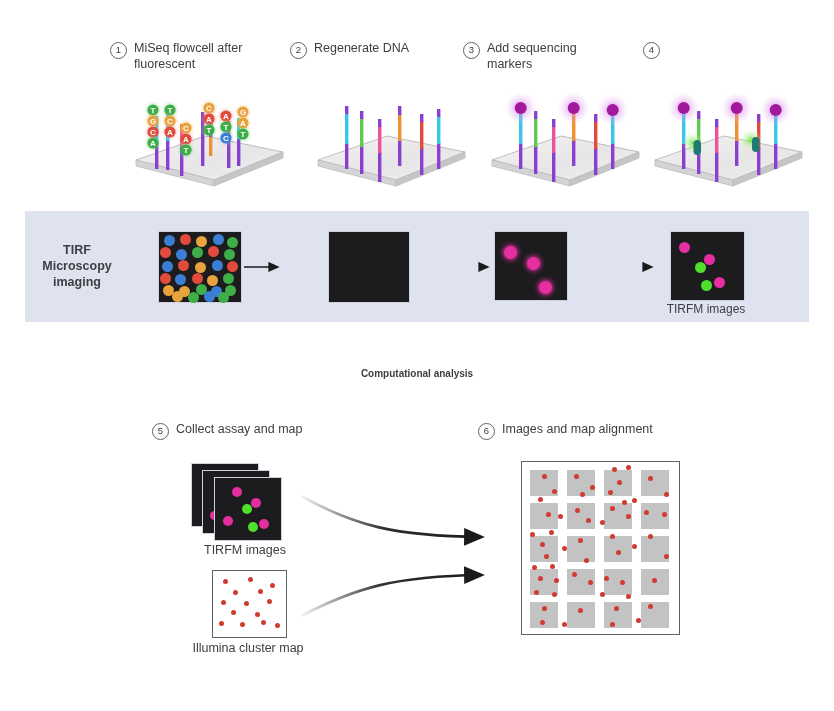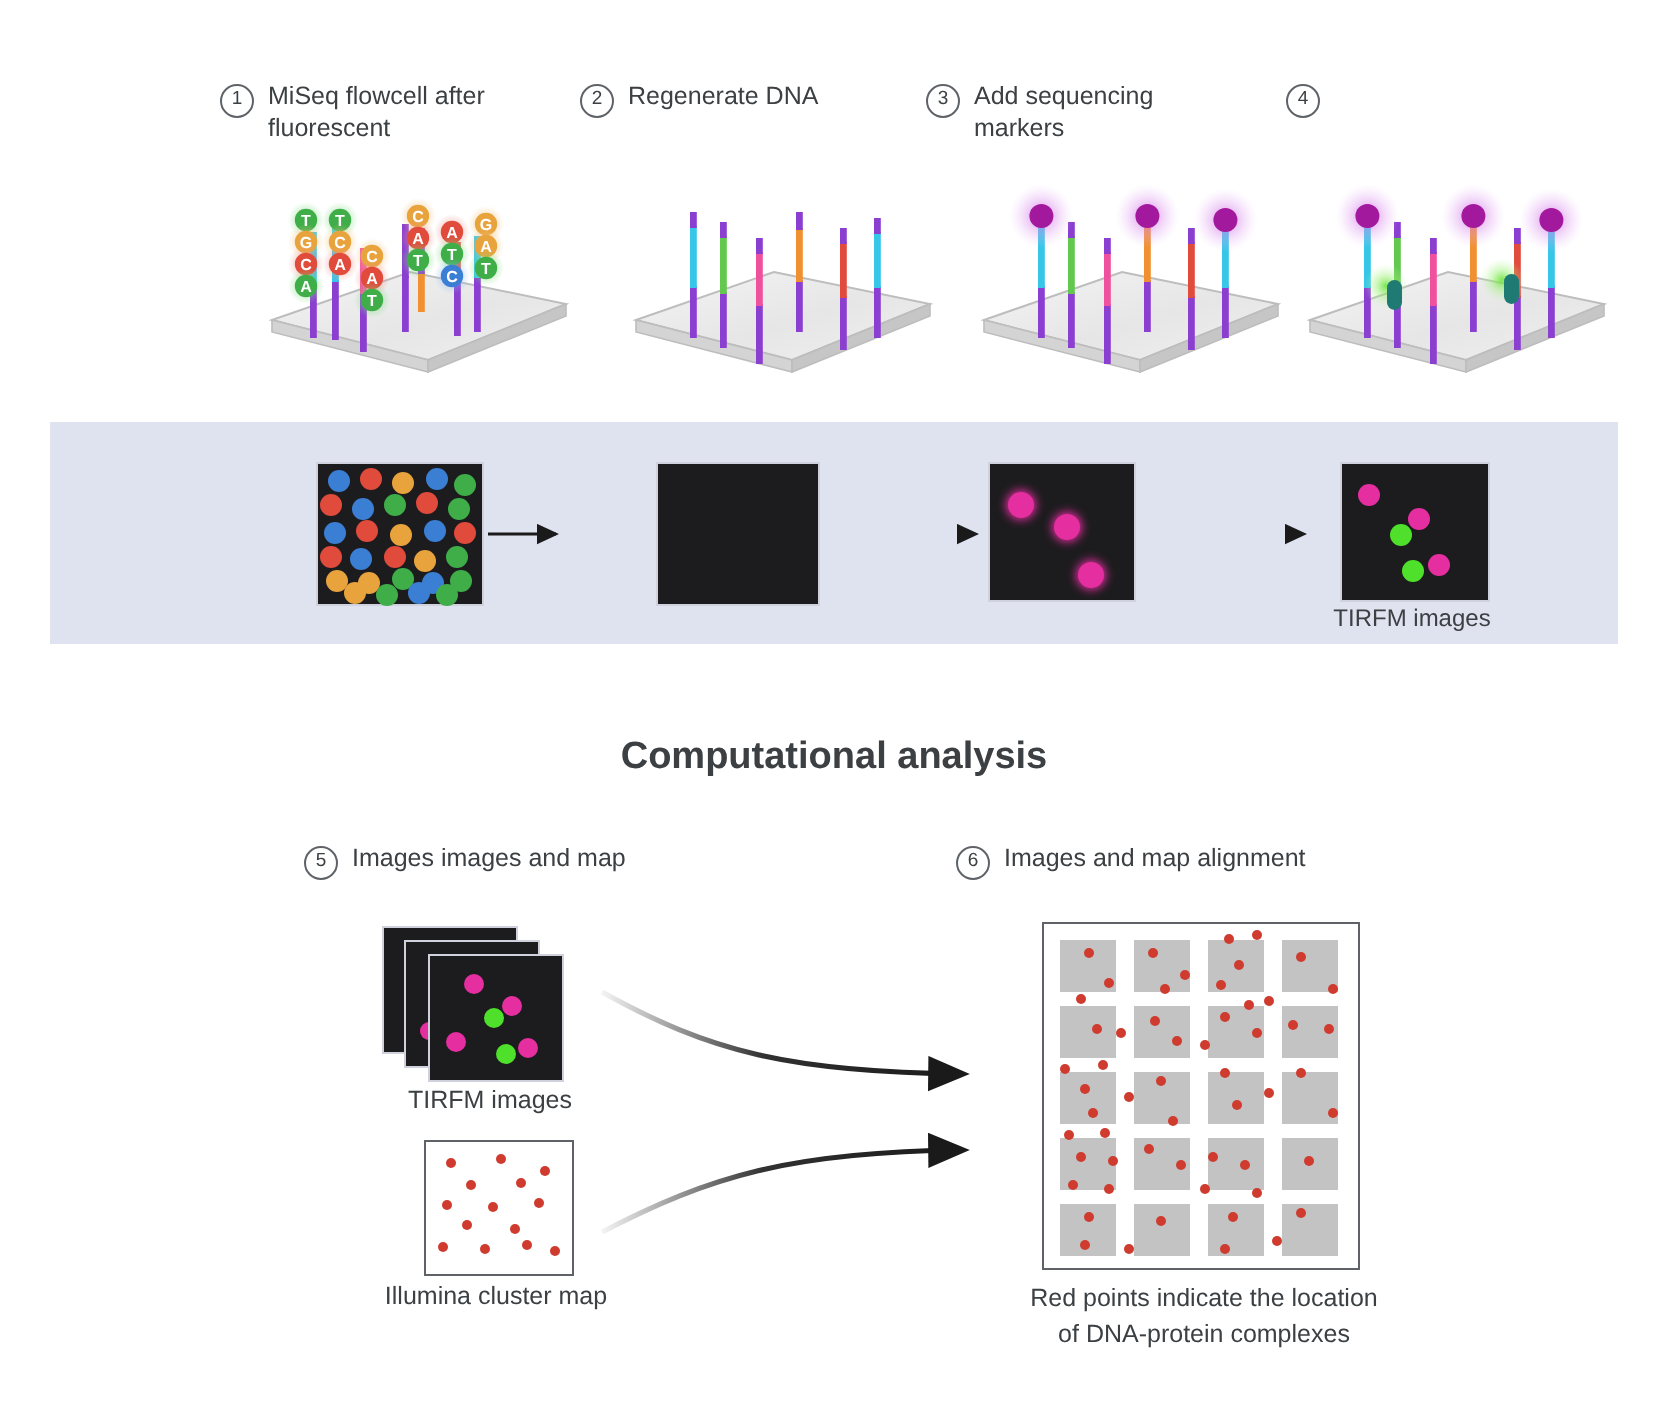--- a/index.html
+++ b/index.html
@@ -40,21 +40,21 @@
   .imgbox{position:absolute;background:#1c1c1e;border:1px solid #cfd2dd;}
   .whitebox{position:absolute;background:#ffffff;border:1.3px solid #5f6368;}
 
   .dot{position:absolute;border-radius:50%;}
 
   .caption{
     position:absolute;font-size:12px;line-height:16px;
     color:#3c4043;text-align:center;
   }
   .section-title{
-    position:absolute;font-size:19px;font-weight:bold;color:#3c4043;
+    position:absolute;font-size:10px;font-weight:bold;color:#3c4043;
     text-align:center;
   }
   .capsmall{position:absolute;font-size:12.5px;color:#3c4043;text-align:center;}
 
   .gridtile{position:absolute;background:#c3c3c3;}
 </style>
 </head>
 <body>
 
 <div class="stage">
@@ -74,20 +74,21 @@
   <div class="step" style="left:463px;top:40px;width:140px;">
     <div class="num">3</div>
     <div class="lbl">Add sequencing markers</div>
   </div>
 
   <div class="step" style="left:643px;top:40px;width:145px;">
     <div class="num">4</div>
   </div>
 
 
+  <div class="rowlabel" style="left:22px;top:242px;">TIRF<br>Microscopy<br>imaging</div>
 
   <svg class="abs" style="left:0;top:88px;" width="834" height="120">
     <defs>
       <linearGradient id="slabTop" x1="0" y1="0" x2="1" y2="1">
         <stop offset="0%" stop-color="#f4f4f4"></stop>
         <stop offset="55%" stop-color="#e6e6e6"></stop>
         <stop offset="100%" stop-color="#f0f0f0"></stop>
       </linearGradient>
       <radialGradient id="pinkGlow">
         <stop offset="0%" stop-color="#d65ad8" stop-opacity="0.85"></stop>
@@ -379,21 +380,21 @@
     <div class="dot" style="left:43px;top:45px;width:11px;height:11px;background:#e52ea0;"></div>
     <div class="dot" style="left:30px;top:48px;width:11px;height:11px;background:#4ee02a;"></div>
   </div>
 
   <div class="caption" style="left:646px;top:301px;width:120px;">TIRFM images</div>
 
   <div class="section-title" style="left:297px;top:368px;width:240px;">Computational analysis</div>
 
   <div class="step" style="left:152px;top:421px;">
     <div class="num">5</div>
-    <div class="lbl" style="max-width:200px;">Images images and map</div>
+    <div class="lbl" style="max-width:200px;">Collect assay and map</div>
   </div>
 
   <div class="step" style="left:478px;top:421px;">
     <div class="num">6</div>
     <div class="lbl" style="max-width:220px;">Images and map alignment</div>
   </div>
 
   <div class="abs" style="left:191px;top:463px;width:110px;height:82px;">
     <div class="imgbox" style="left:0px;top:0px;width:66px;height:62px;">
       <div class="dot" style="left:28px;top:8px;width:9px;height:9px;background:#e52ea0;"></div>
@@ -530,18 +531,14 @@
     <div class="dot" style="left:20px;top:144px;width:5px;height:5px;background:#cf3b2e;"></div>
     <div class="dot" style="left:18px;top:158px;width:5px;height:5px;background:#cf3b2e;"></div>
     <div class="dot" style="left:40px;top:160px;width:5px;height:5px;background:#cf3b2e;"></div>
     <div class="dot" style="left:56px;top:146px;width:5px;height:5px;background:#cf3b2e;"></div>
     <div class="dot" style="left:92px;top:144px;width:5px;height:5px;background:#cf3b2e;"></div>
     <div class="dot" style="left:88px;top:160px;width:5px;height:5px;background:#cf3b2e;"></div>
     <div class="dot" style="left:126px;top:142px;width:5px;height:5px;background:#cf3b2e;"></div>
     <div class="dot" style="left:114px;top:156px;width:5px;height:5px;background:#cf3b2e;"></div>
   </div>
 
-  <div class="capsmall" style="left:482px;top:640px;width:240px;line-height:18px;">
-    <span>Red points indicate the location</span><br>
-    <span>of DNA-protein complexes</span>
-  </div>
 
 </div>
 
 </body></html>

